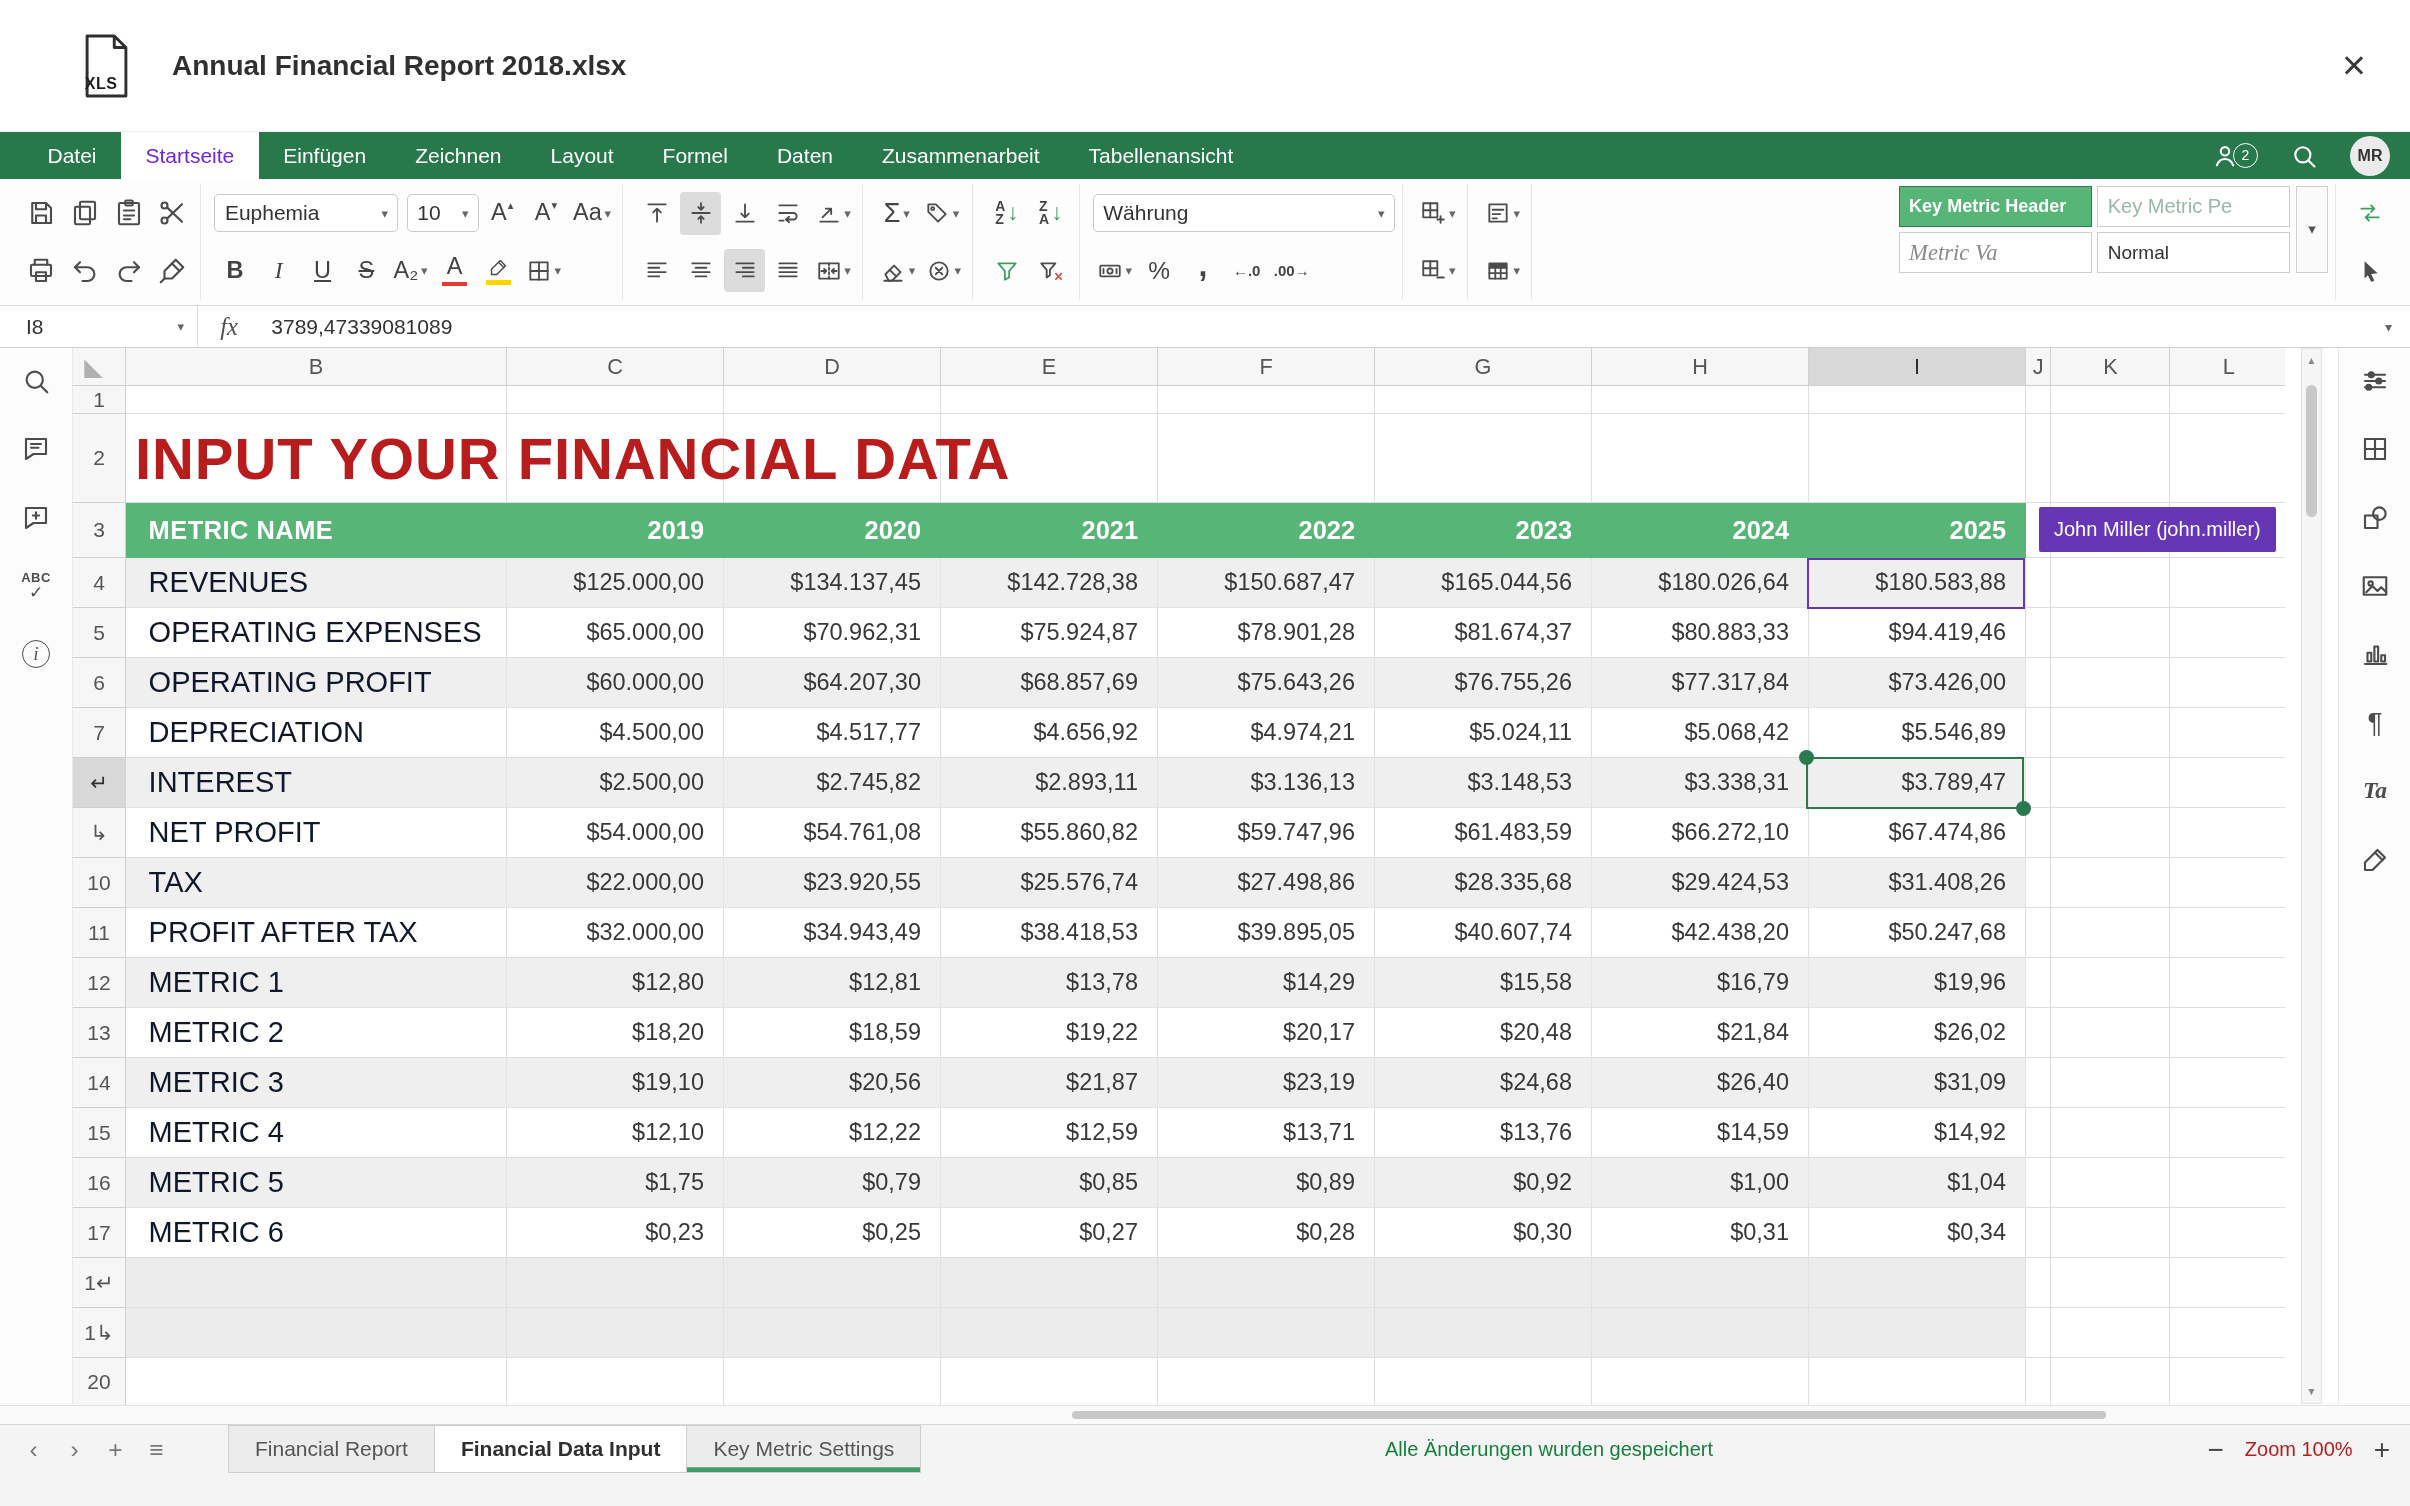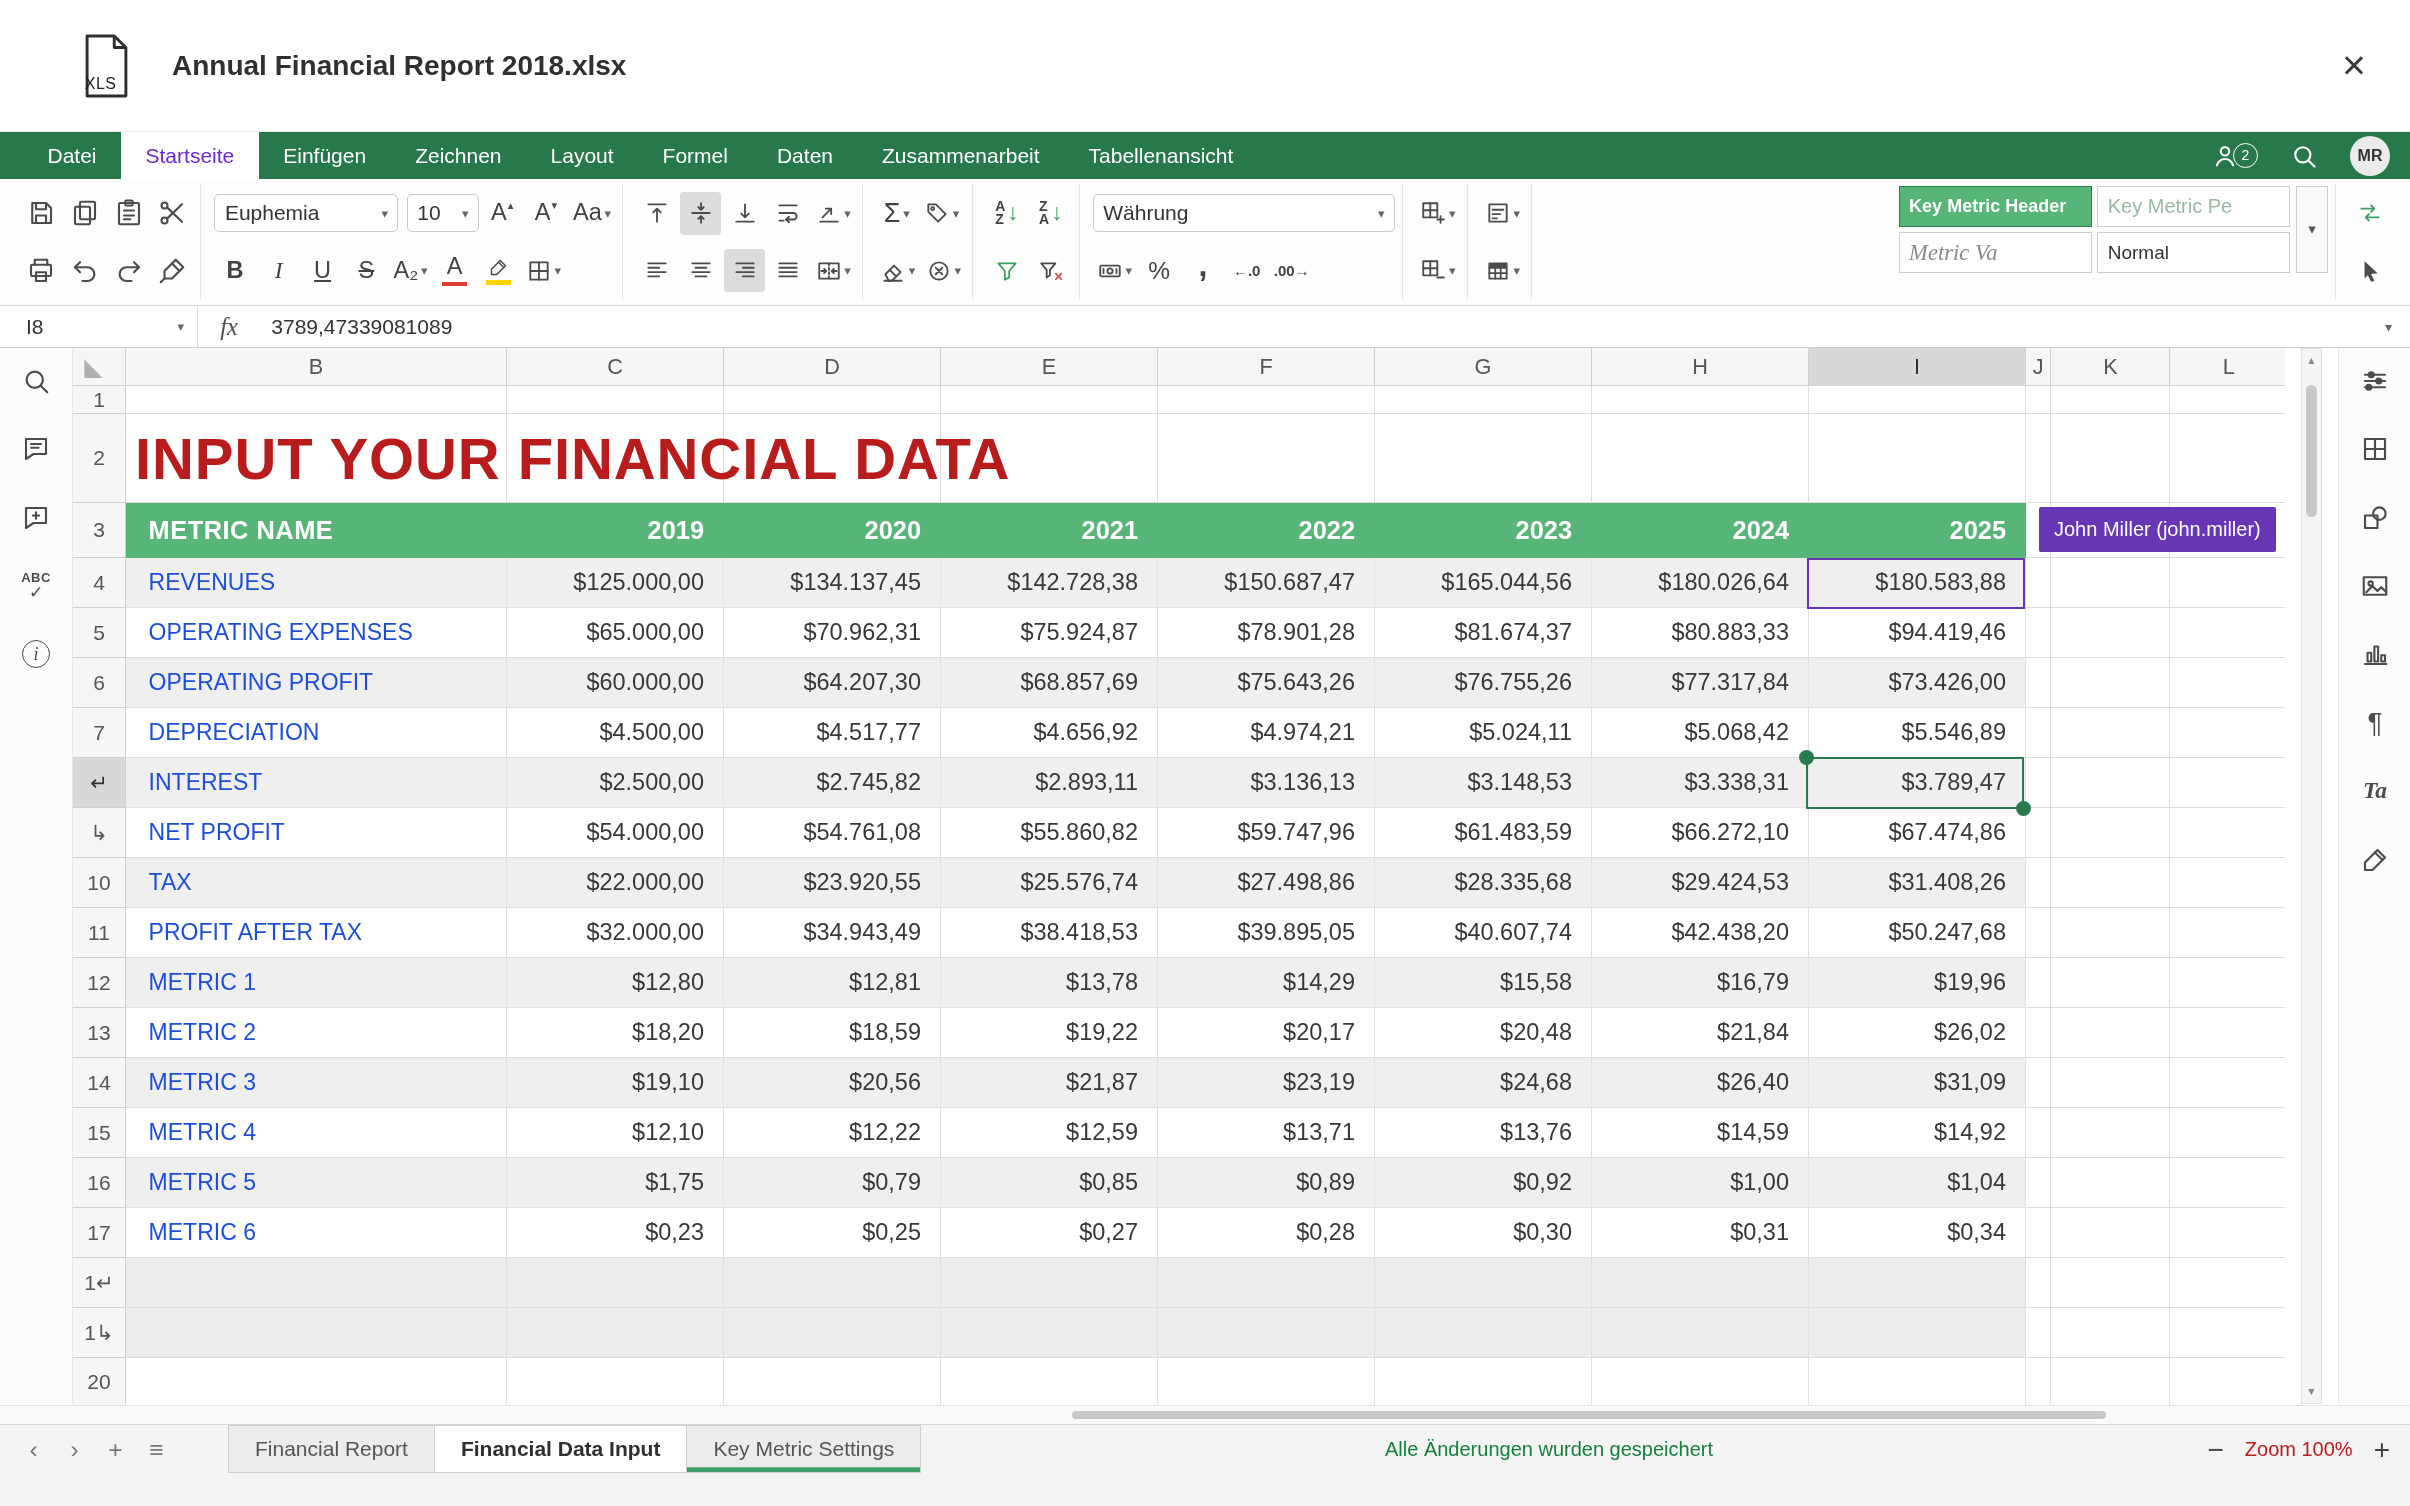--- a/index.html
+++ b/index.html
@@ -3,21 +3,21 @@
 <meta charset="utf-8">
 <style>
 *{margin:0;padding:0;box-sizing:border-box}
 html,body{width:2411px;height:1507px}
 body{font-family:"Liberation Sans",sans-serif;background:#fff;overflow:hidden;position:relative}
 
 
 .titlebar{position:absolute;top:0;left:0;right:0;height:132px;background:#fff;border-bottom:0.9px solid #ededed;display:flex;align-items:center}
 .file-icon{margin-left:81px;position:relative;width:51px;height:64px;flex:0 0 auto}
 .file-icon svg{width:51px;height:64px;stroke:#2f2f2f;fill:none;stroke-width:1.5;stroke-linejoin:round}
-.file-badge{position:absolute;left:3.8px;bottom:4.7px;font-size:16px;font-weight:normal;color:#1e1e1e;letter-spacing:0.5px}
+.file-badge{position:absolute;left:3.8px;bottom:4.7px;font-size:16px;font-weight:bold;color:#1e1e1e;letter-spacing:0.5px}
 .doc-title{margin-left:40px;font-size:28px;font-weight:bold;color:#303030}
 .close-btn{margin-left:auto;margin-right:45px;font-size:41px;font-weight:300;color:#3a3a3a;line-height:1}
 
 
 .menubar{position:absolute;top:132px;left:0;right:0;height:47px;background:#27794c;display:flex;align-items:stretch;padding-left:23px}
 .menu-tabs{display:flex;align-items:stretch}
 .mtab{display:flex;align-items:center;padding:0 24.5px;color:#fff;font-size:21px;white-space:nowrap}
 .mtab.active{background:#fff;color:#6d28d9}
 .menu-right{margin-left:auto;display:flex;align-items:center;gap:32px;padding-right:21px}
 .mic{width:28px;height:28px;stroke:#fff;color:#fff;fill:none;stroke-width:1.8;stroke-linecap:round;stroke-linejoin:round}
@@ -91,21 +91,21 @@
 .colhead{font-size:21.7px}
 .rowhead{font-size:21px}
 .hl{background:#d8d8d8;color:#2f2f2f}
 .corner{background:#f6f6f6;border-color:#d0d0d0;position:relative}
 .tri{position:absolute;left:11.3px;bottom:6.6px;width:19px;height:19px;background:#b0b0b0;clip-path:polygon(0 0,0 100%,100% 100%)}
 .th{background:#56b577;color:#fff;font-weight:bold;border-color:#56b577}
 .th-name{padding-left:22.6px;letter-spacing:0.5px;font-size:25.4px}
 .th-year{justify-content:flex-end;padding-right:19px;font-size:25.4px}
 .band{background:#efefef;border-color:#e3e3e3}
 .band2{background:#ececec;border-color:#e0e0e0}
-.name{padding-left:22.6px;font-size:23px;color:#1d4ed8}
+.name{padding-left:22.6px;font-size:29px;color:#0f172a}
 .val{justify-content:flex-end;padding-right:19px;font-size:23.5px;color:#383838}
 .heading{position:absolute;left:62px;top:66px;height:89px;display:flex;align-items:center;font-size:58px;font-weight:700;letter-spacing:0.9px;color:#b91c1c;white-space:nowrap}
 .collab-sel{position:absolute;left:1734px;top:210px;width:218px;height:51px;border:2.8px solid #6636b5}
 .collab-badge{position:absolute;left:1966px;top:159px;height:45px;background:#6636b5;color:#fff;font-size:20px;display:flex;align-items:center;padding:0 15px;border-radius:1.9px;white-space:nowrap}
 .active-sel{position:absolute;left:1733px;top:409px;width:218px;height:52px;border:2.8px solid #2a7a50}
 .dot{position:absolute;width:15px;height:15px;border-radius:50%;background:#2a7a50}
 .dot.tl{left:-9.4px;top:-9.4px}
 .dot.br{right:-9.4px;bottom:-9.4px}
 
 .vscroll{position:absolute;left:2301px;top:0;width:21px;height:100%;background:#f5f5f5;border:0.9px solid #e2e2e2;display:flex;flex-direction:column;align-items:center}

